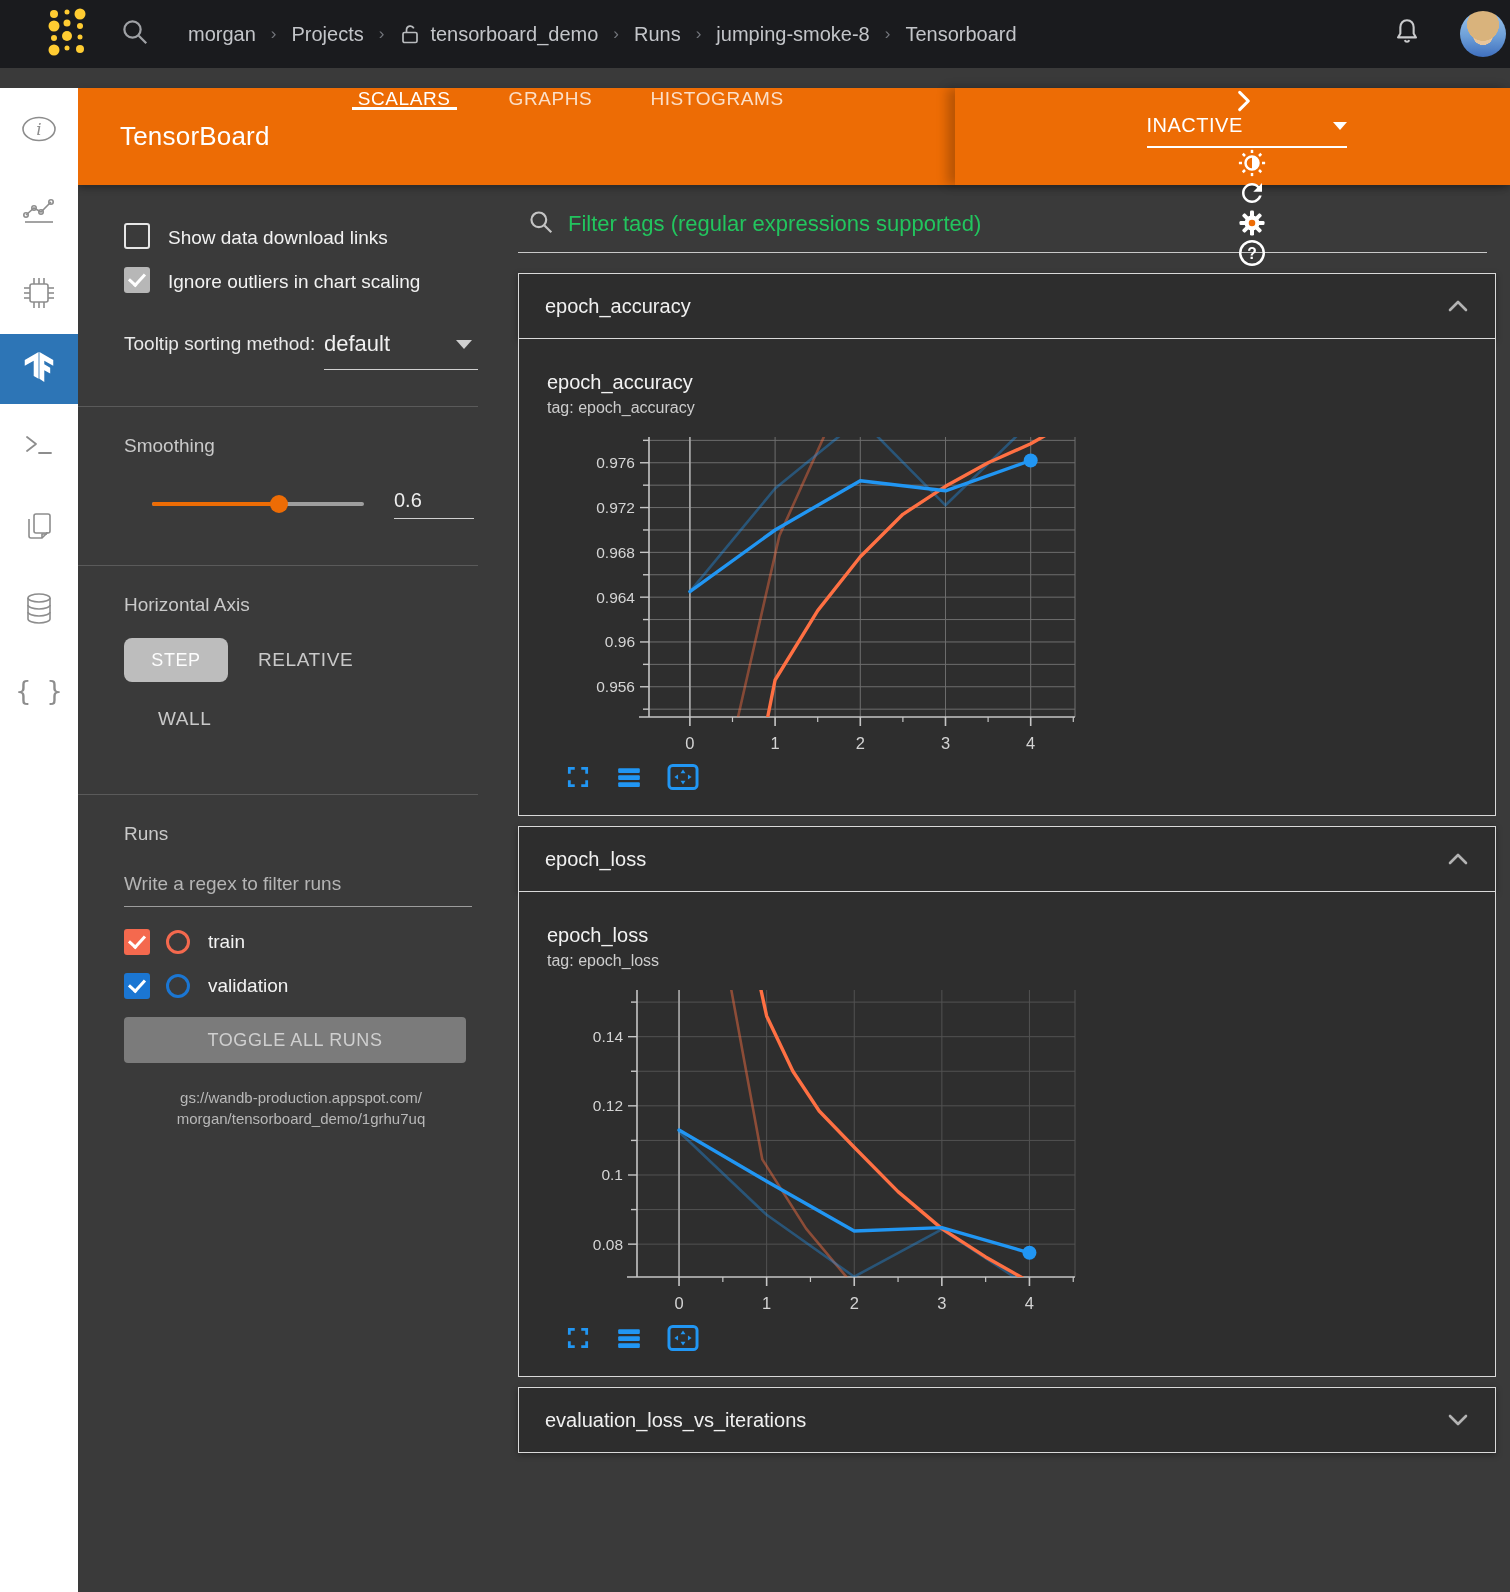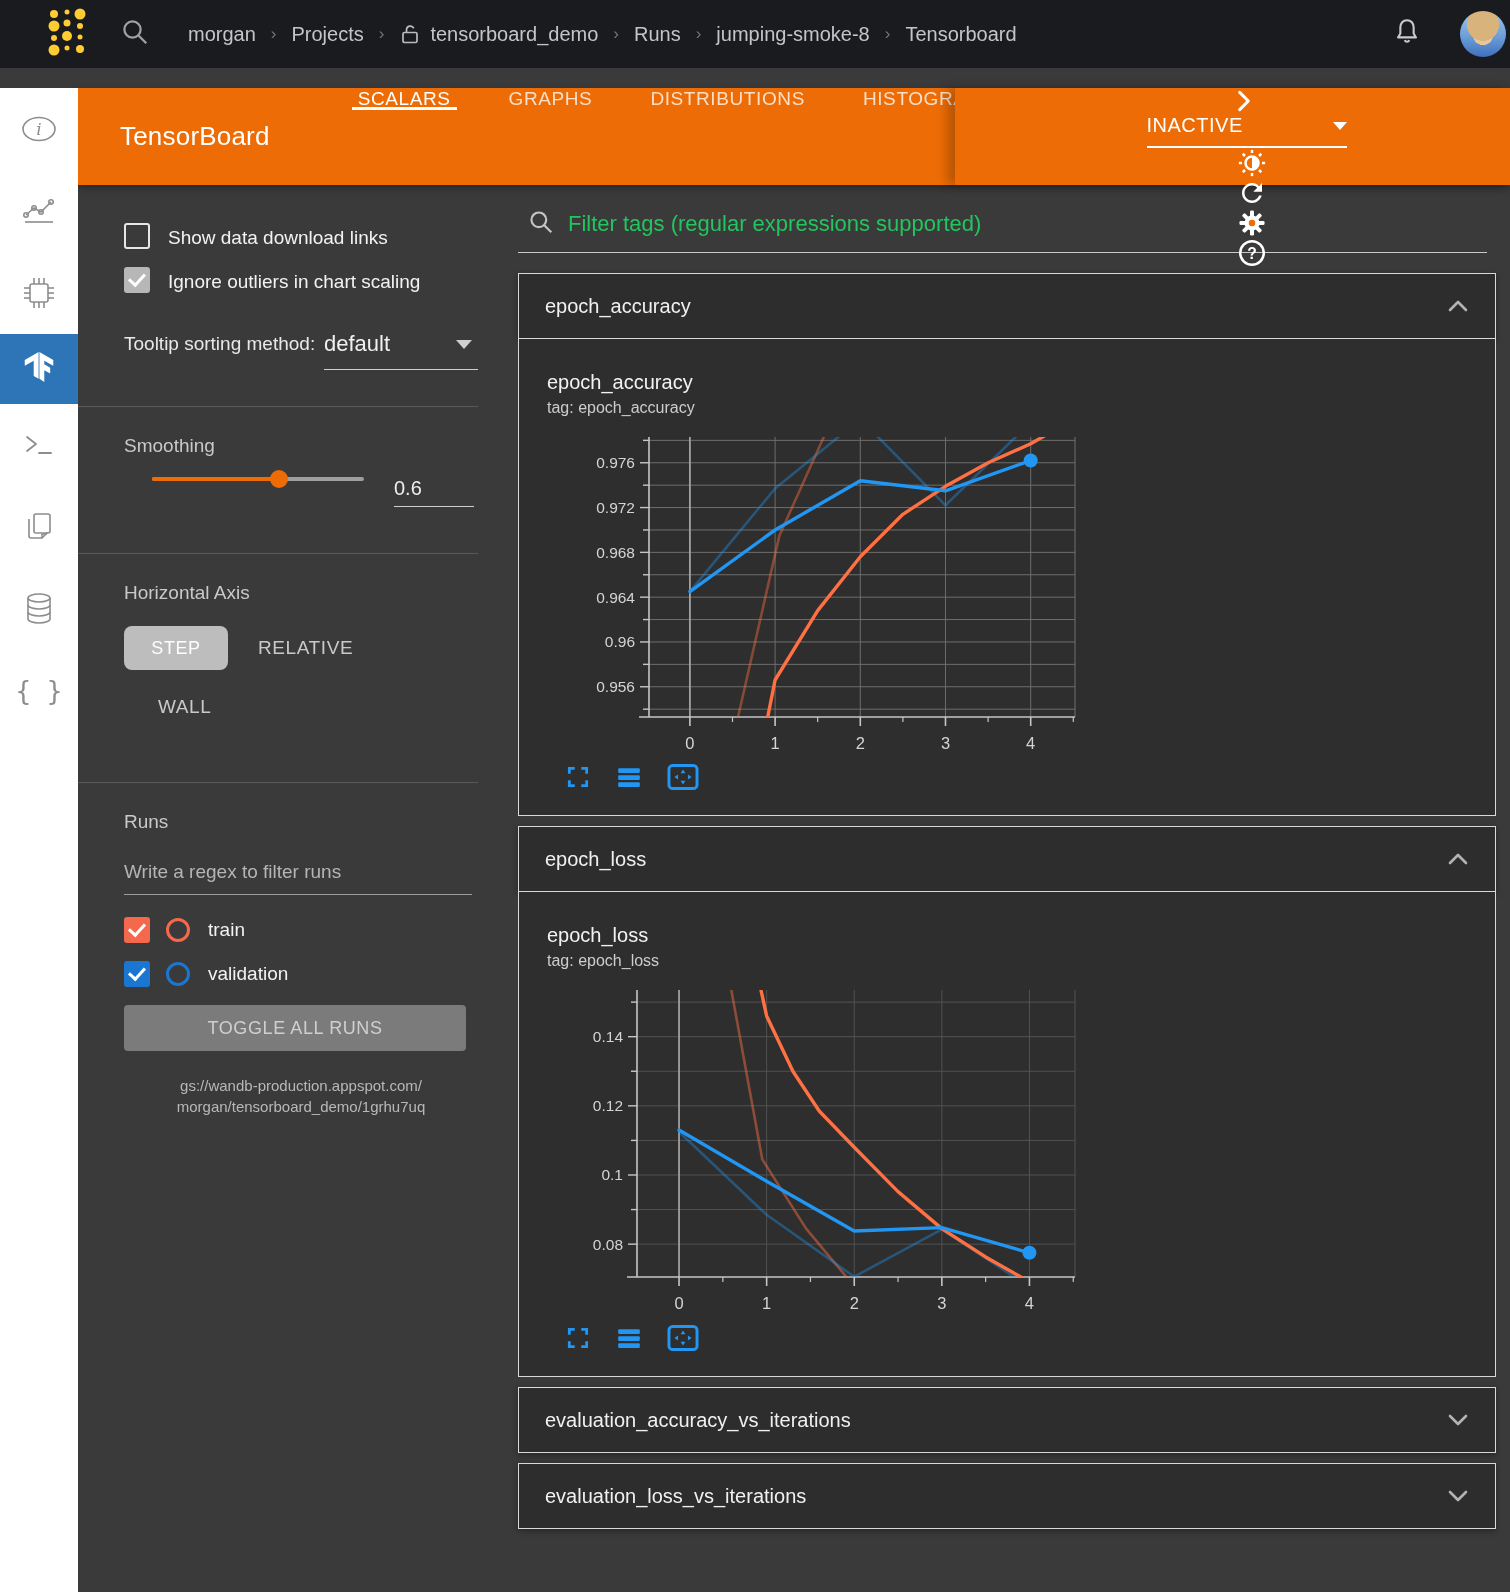--- a/index.html
+++ b/index.html
@@ -54,21 +54,21 @@
   .cb.checked::after{content:"";position:absolute;left:8px;top:3px;width:7px;height:13px;border:solid #fff;border-width:0 3px 3px 0;transform:rotate(42deg);}
   .cb-label{margin-left:18px;font-size:19px;color:#f2f2f2;white-space:nowrap;}
   .tooltip-row{display:flex;margin-top:38px;}
   .tooltip-label{width:200px;font-size:19px;color:#e8e8e8;line-height:1.38;}
   .dropdown{flex:1;display:flex;align-items:center;border-bottom:1.5px solid #d0d0d0;padding-bottom:12px;align-self:flex-end;cursor:pointer;}
   .dropdown .val{font-size:22px;color:#f0f0f0;}
   .dd-caret{margin-left:auto;margin-right:6px;width:0;height:0;border-left:8px solid transparent;border-right:8px solid transparent;border-top:9px solid #cfcfcf;}
   .divider{border:none;border-top:1px solid #5a5a5a;margin:0 0 0 -46px;width:400px;}
   .d1{margin-top:36px;} .d2{margin-top:46px;} .d3{margin-top:64px;}
   .panel-h{font-size:19px;color:#c9c9c9;margin-top:28px;}
-  .slider-row{display:flex;margin-top:20px;}
+  .slider-row{display:flex;align-items:center;margin-top:32px;}
   .slider{position:relative;width:212px;height:4px;background:#9e9e9e;border-radius:2px;margin-left:28px;cursor:pointer;}
   .slider-fill{position:absolute;left:0;top:0;height:4px;width:60%;background:#ed6c05;border-radius:2px;}
   .slider-thumb{position:absolute;left:calc(60% - 9px);top:-7px;width:18px;height:18px;border-radius:50%;background:#ed6c05;cursor:pointer;}
   .slider-val{margin-left:30px;font-size:20px;color:#eee;border-bottom:1.5px solid #cfcfcf;width:80px;padding-bottom:6px;}
   .axis-btn-row{display:flex;align-items:center;margin-top:22px;}
   .axis-btn{width:104px;height:44px;border-radius:8px;background:#bdbdbd;color:#fdfdfd;font-size:18px;letter-spacing:.6px;display:flex;align-items:center;justify-content:center;cursor:pointer;}
   .axis-opt{margin-left:30px;color:#c9c9c9;font-size:19px;letter-spacing:.6px;cursor:pointer;}
   .axis-opt2{display:block;margin:26px 0 0 34px;color:#c9c9c9;font-size:19px;letter-spacing:.6px;cursor:pointer;}
   .regex-input{margin-top:28px;width:348px;border-bottom:1px solid #9c9c9c;padding-bottom:11px;color:#b5b5b5;font-size:19px;cursor:text;}
   .run-row{display:flex;align-items:center;margin-top:22px;}
@@ -229,21 +229,20 @@
   <div class="side-item">
     <span class="braces-txt">{ }</span>
   </div>
 </div>
 
 <div class="tb-header">
   <span class="brand">TensorBoard</span>
   <div class="tabs">
     <span class="tab active">SCALARS</span>
     <span class="tab">GRAPHS</span>
-    <span class="tab">DISTRIBUTIONS</span>
     <span class="tab">HISTOGRAMS</span>
   </div>
   <div class="hdr-overlay">
     <span class="hdr-chevron">
       <svg width="26" height="26" viewBox="0 0 24 24" fill="none" stroke="#fff" stroke-width="2.8" stroke-linecap="round" stroke-linejoin="round">
         <polyline points="8,4 16,12 8,20"></polyline>
       </svg>
     </span>
     <div class="status-select">
       <span class="val">INACTIVE</span>
@@ -565,30 +564,20 @@
                 <path d="M13 17 l-2 -3 h4 z"></path>
               <path d="M6 11 l3 -2 v4 z"></path>
                 <path d="M20 11 l-3 2 v-4 z"></path>
             </g>
           </svg>
         </span>
       </div>
     </div>
   </div>
 
-  <div class="section">
-    <div class="sec-header">
-      <span class="sec-title">evaluation_accuracy_vs_iterations</span>
-      <span class="sec-chev">
-        <svg width="22" height="16" viewBox="0 0 22 16" fill="none" stroke="#b3b3b3" stroke-width="2.6" stroke-linecap="round" stroke-linejoin="round">
-            <polyline points="3,4 11,12 19,4"></polyline>
-          </svg>
-      </span>
-    </div>
-  </div>
 
   <div class="section">
     <div class="sec-header">
       <span class="sec-title">evaluation_loss_vs_iterations</span>
       <span class="sec-chev">
         <svg width="22" height="16" viewBox="0 0 22 16" fill="none" stroke="#b3b3b3" stroke-width="2.6" stroke-linecap="round" stroke-linejoin="round">
             <polyline points="3,4 11,12 19,4"></polyline>
           </svg>
       </span>
     </div>

